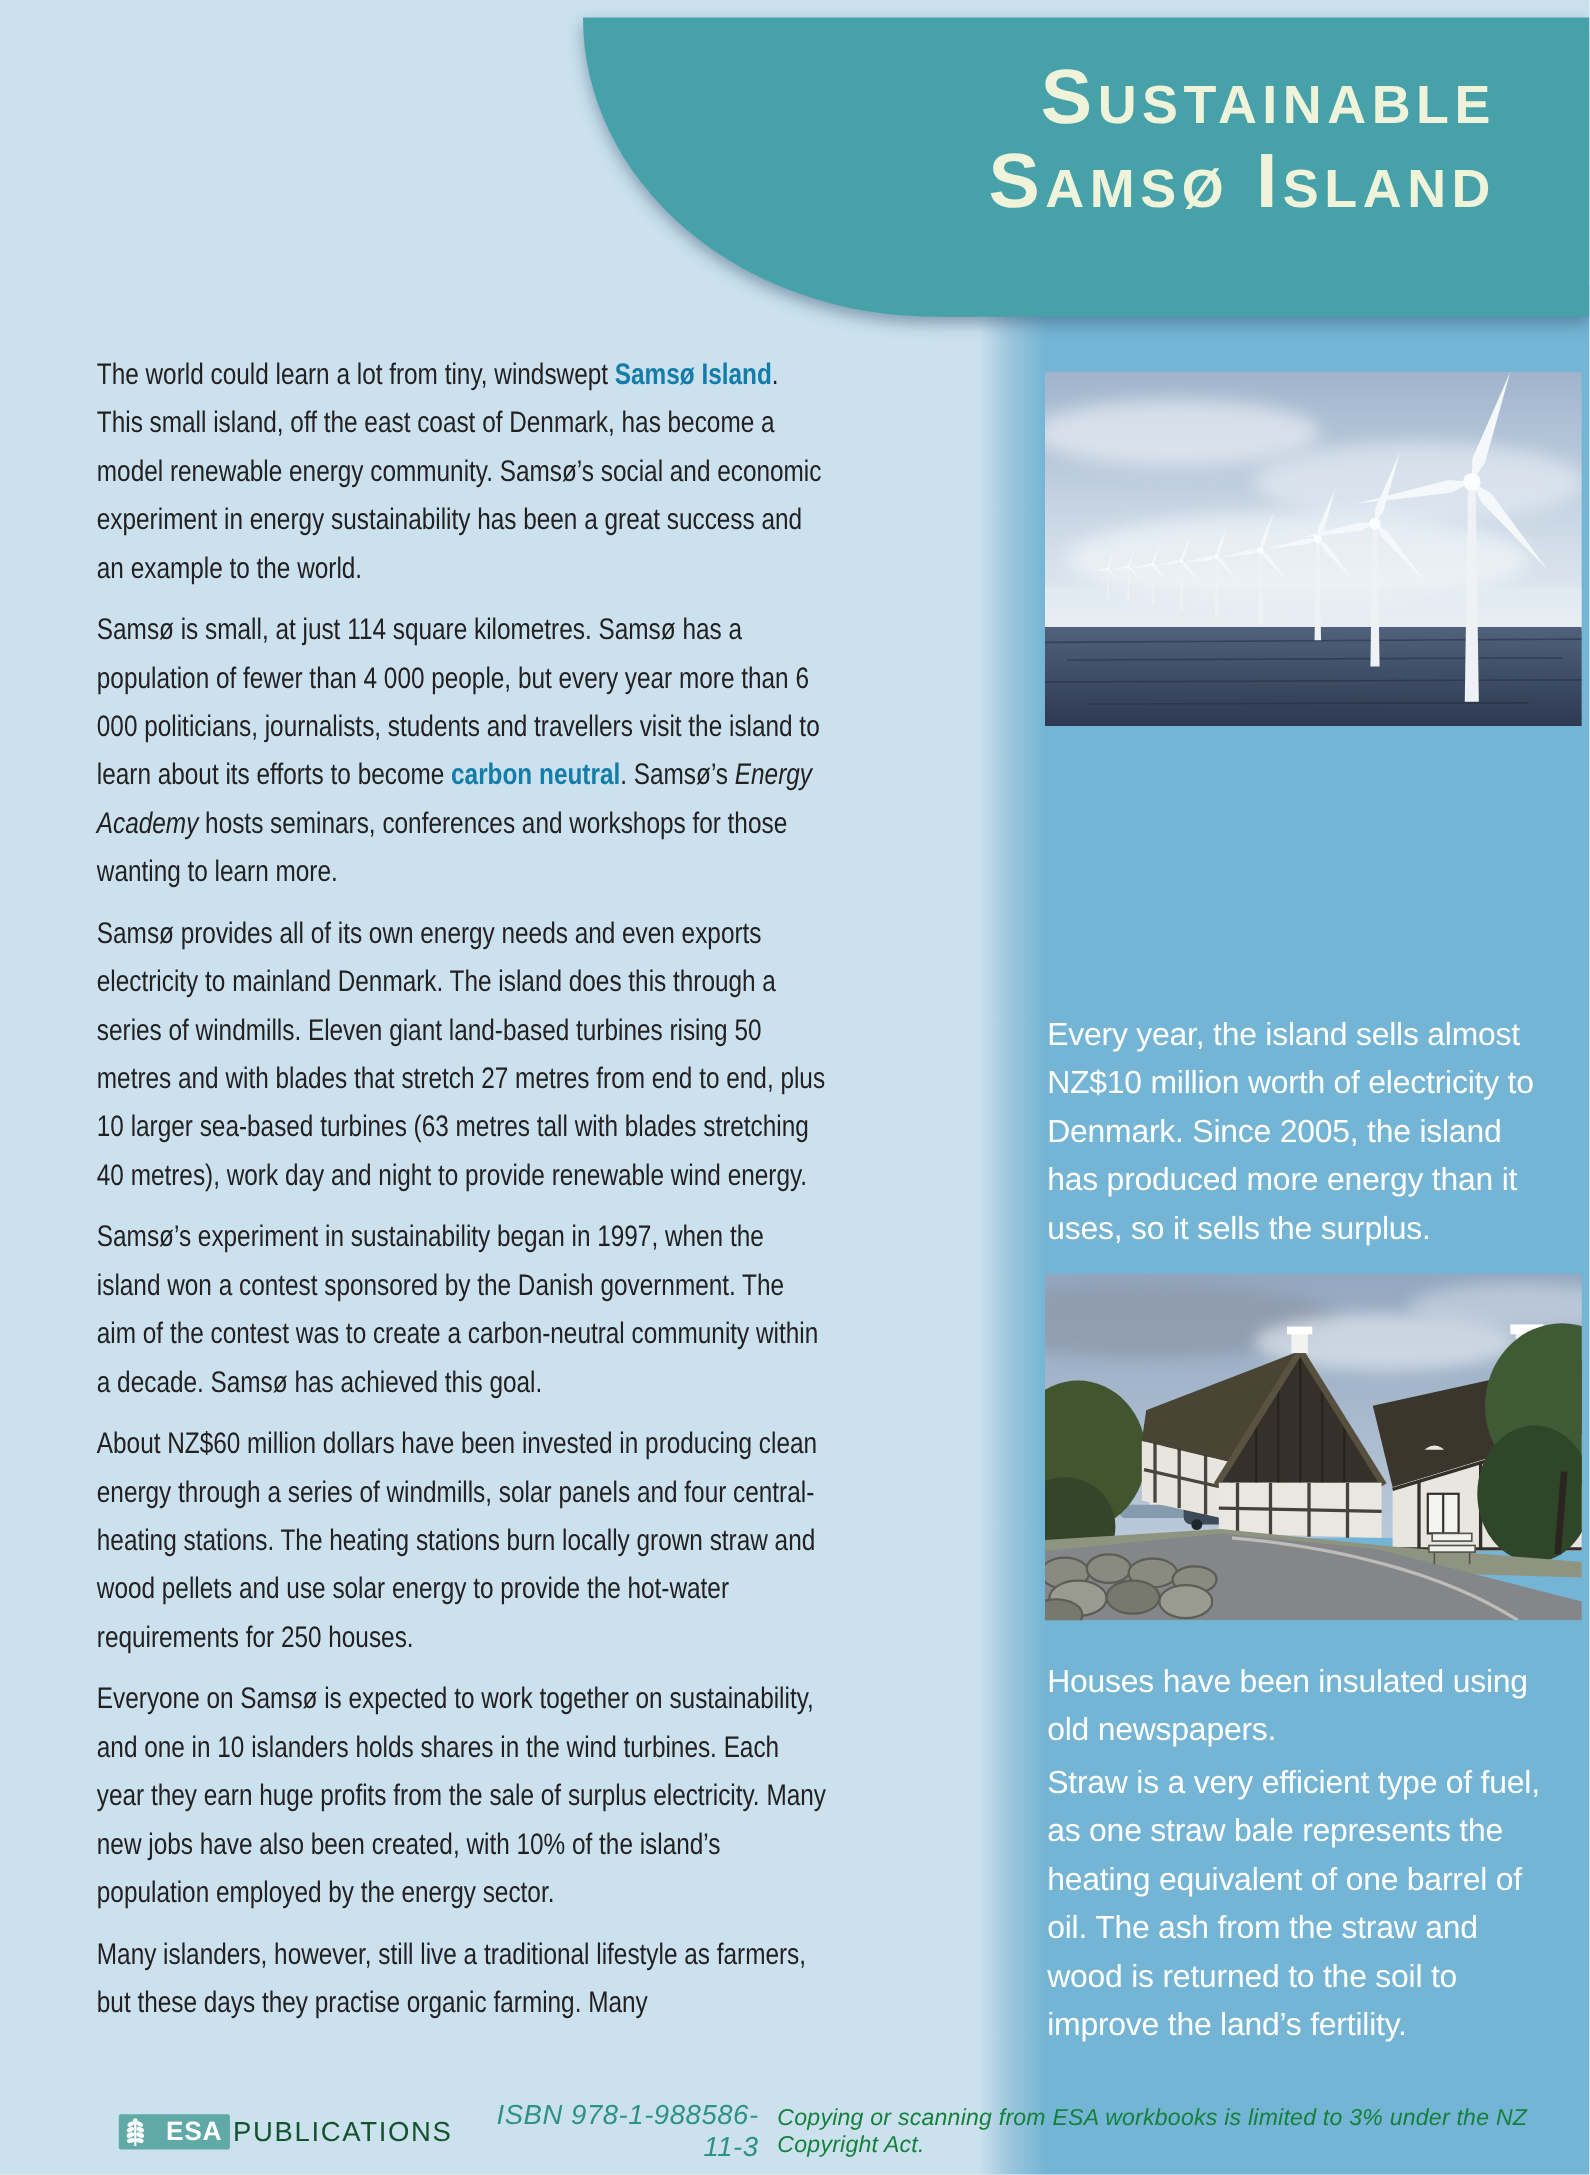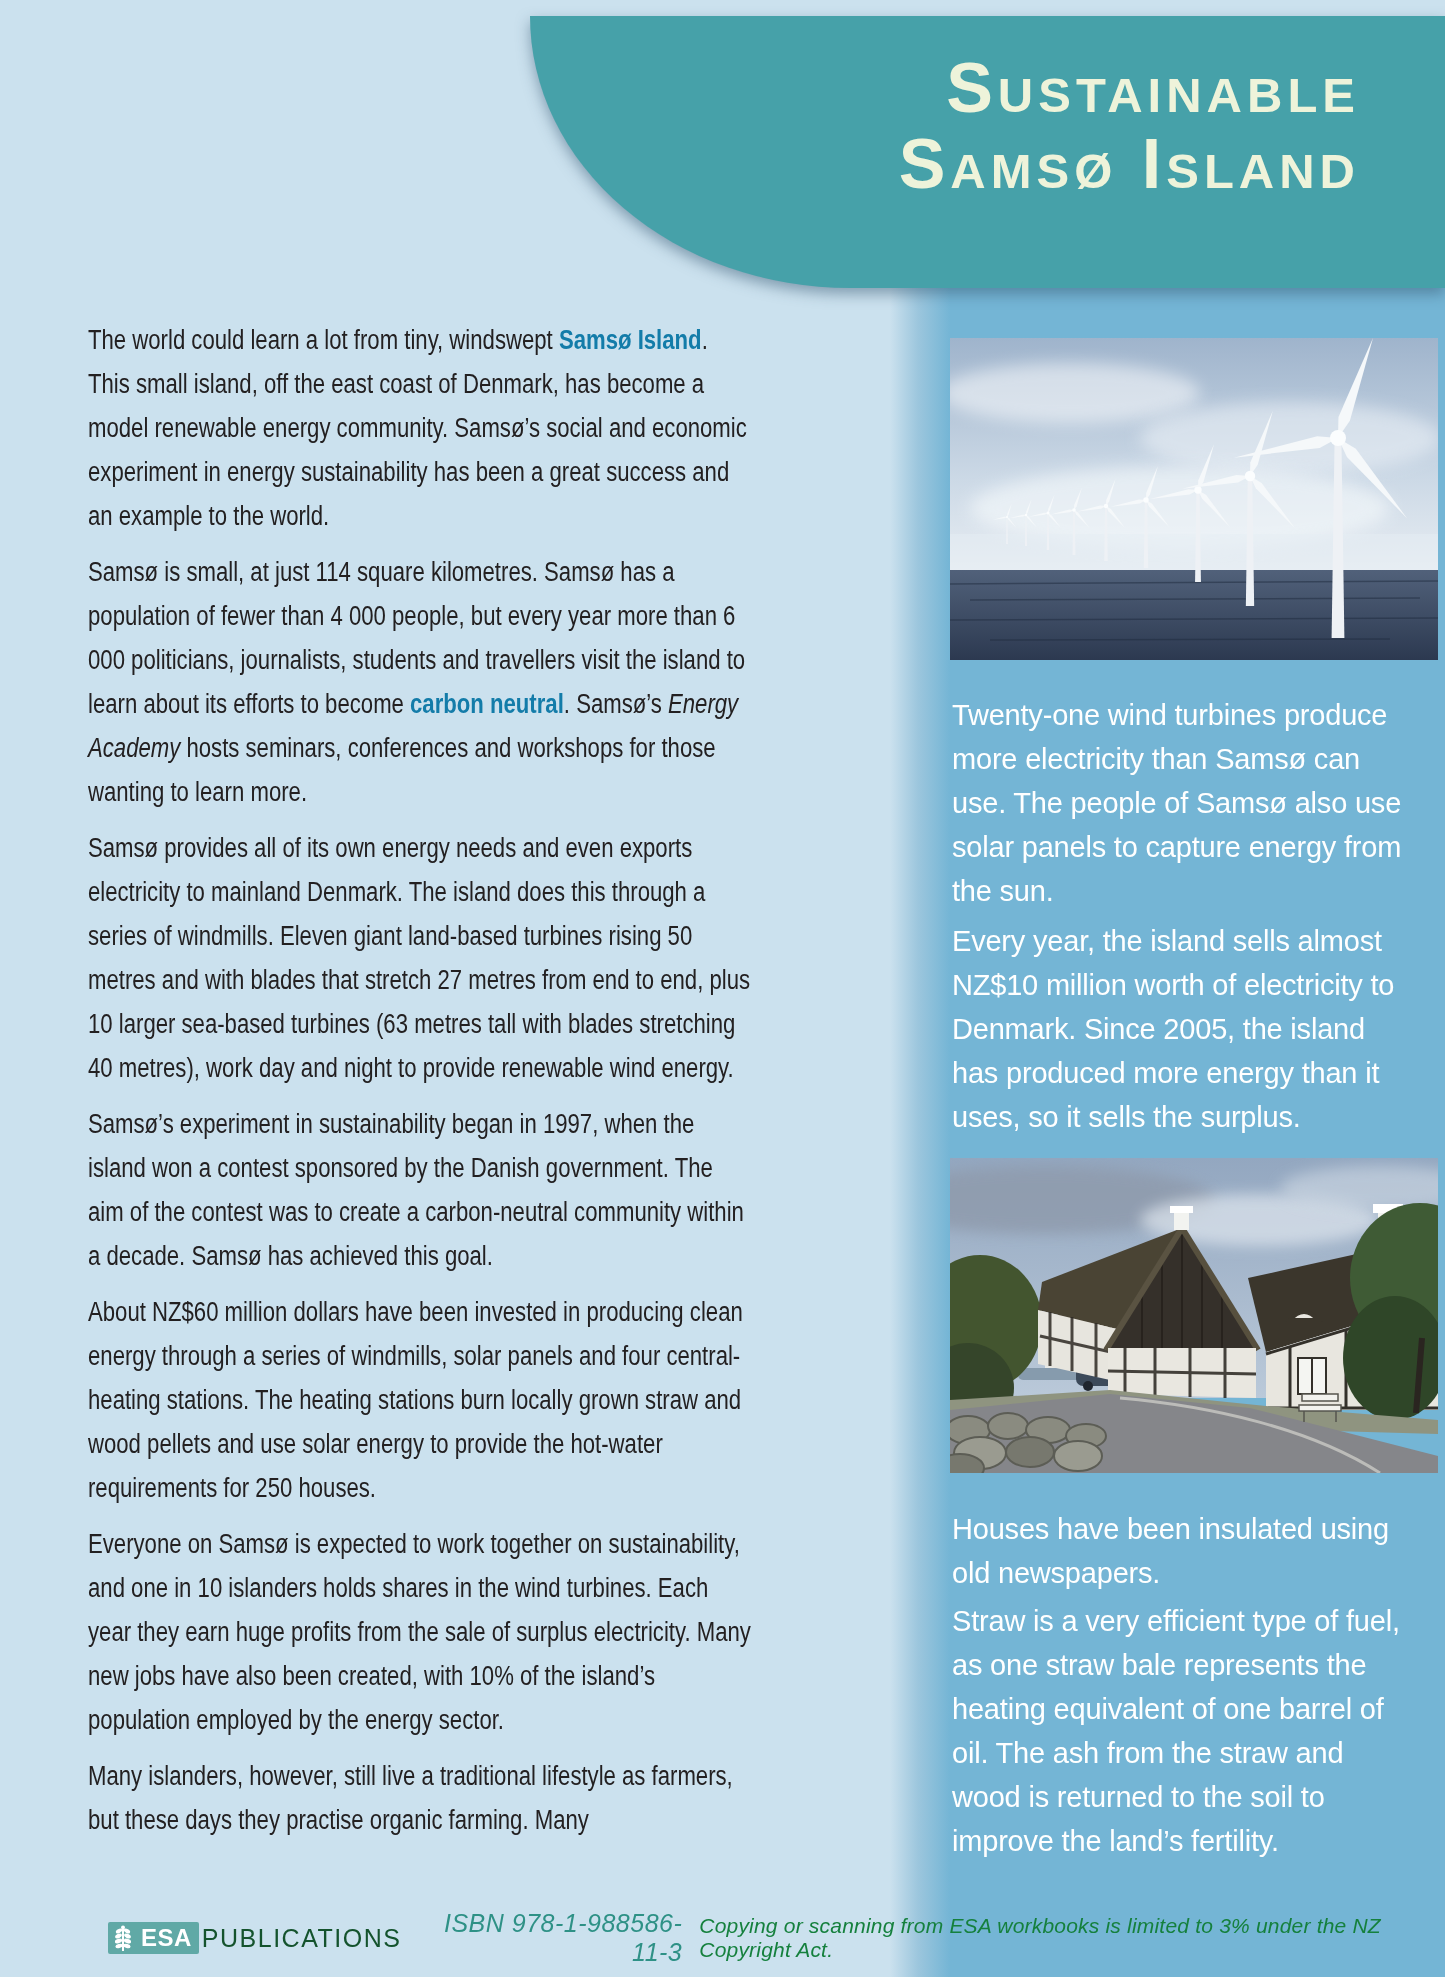--- a/index.html
+++ b/index.html
@@ -28,21 +28,21 @@
   .photo1{top:338px;height:322px;}
   .photo2{top:1158px;height:315px;}
   .caption{position:absolute;left:952px;width:452px;color:#ffffff;font-size:29px;line-height:44px;letter-spacing:-0.2px;}
   .cap1{top:664px;}
   .cap2{top:890px;}
   .cap3{top:1478px;}
   .cap4{top:1570px;}
 
   
   .footer{position:absolute;left:108px;top:1920px;height:36px;display:flex;align-items:center;}
-  .esa-box{background:#60a9a6;border-radius:2px;height:32px;padding:0 7px;display:flex;align-items:center;gap:10px;}
+  .esa-box{background:#60a9a6;border-radius:2px;height:32px;padding:0 7px;display:flex;align-items:center;gap:20px;}
   .esa-text{color:#ffffff;font-weight:bold;font-size:24px;letter-spacing:0.5px;}
   .publisher{color:#14532d;font-size:25px;letter-spacing:1.5px;margin-left:3px;}
   .isbn{color:#2e9186;font-style:italic;font-size:25px;margin-left:19px;letter-spacing:0.5px;text-align:right;}
   .copyright{color:#15803d;font-style:italic;font-size:21px;margin-left:17px;letter-spacing:0.2px;}
 </style>
 </head>
 <body>
 
 <div class="page">
 
@@ -105,21 +105,20 @@
     <use href="#wt" transform="translate(76,177) scale(0.31)"></use>
     <use href="#wt" transform="translate(98,175) scale(0.37)"></use>
     <use href="#wt" transform="translate(124,172) scale(0.45)"></use>
     <use href="#wt" transform="translate(156,168) scale(0.55)"></use>
     <use href="#wt" transform="translate(196,162) scale(0.68)"></use>
     <use href="#wt" transform="translate(248,152) scale(0.92)"></use>
     <use href="#wt" transform="translate(300,138) scale(1.3)"></use>
     <use href="#wt" transform="translate(388,100) scale(2.0)"></use>
   </svg>
 
-  <p class="caption cap1">Twenty-one wind turbines produce more electricity than Samsø can use. The people of Samsø also use solar panels to capture energy from the sun.</p>
   <p class="caption cap2">Every year, the island sells almost NZ$10 million worth of electricity to Denmark. Since 2005, the island has produced more energy than it uses, so it sells the surplus.</p>
 
   <svg class="photo photo2" viewBox="0 0 488 315" role="img" aria-label="Half-timbered village houses with steep thatched roofs beside a road and stone wall">
     <defs>
       <linearGradient id="sky2" x1="0" y1="0" x2="0" y2="1">
         <stop offset="0" stop-color="#93a7c0"></stop>
           <stop offset="1" stop-color="#bac9d9"></stop>
       </linearGradient>
       <filter id="blur2" x="-40%" y="-40%" width="180%" height="180%">
           <feGaussianBlur stdDeviation="7"></feGaussianBlur>

